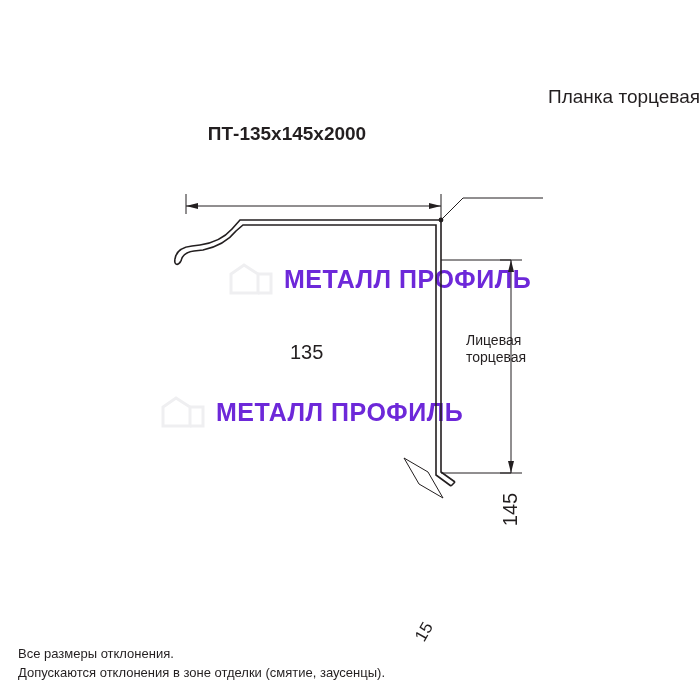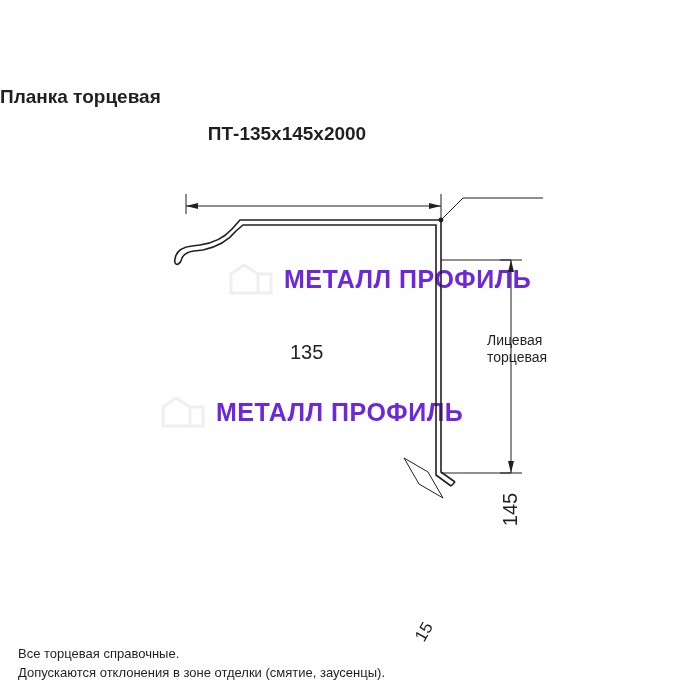--- a/index.html
+++ b/index.html
@@ -29,23 +29,23 @@
     text-align: center;
     font-size: 23px;
     font-weight: bold;
     letter-spacing: 0.1px;
   }
   .subtitle {
     position: absolute;
     top: 86px;
     left: 0;
     width: 700px;
-    text-align: left;
+    text-align: right;
     font-size: 19px;
-    font-weight: bold;
+    font-weight: normal;
   }
   .model {
     position: absolute;
     top: 123px;
     left: 0;
     width: 574px;
     text-align: center;
     font-size: 19px;
     font-weight: bold;
   }
@@ -97,21 +97,21 @@
     transform-origin: 50% 50%;
   }
   .lbl-15 {
     left: 415px;
     top: 472px;
     font-size: 17px;
     transform: rotate(-60deg);
     transform-origin: 50% 50%;
   }
   .lbl-face {
-    left: 487px;
+    left: 466px;
     top: 182px;
     font-size: 14px;
     line-height: 17px;
     text-align: left;
   }
 
   
   .footer {
     position: absolute;
     left: 18px;
@@ -215,17 +215,17 @@
     <div class="lbl lbl-135">135</div>
     <div class="lbl lbl-145">145</div>
     <div class="lbl lbl-15">15</div>
     <div class="lbl lbl-face">
       <div>Лицевая</div>
       <div>торцевая</div>
     </div>
   </div>
 
   <div class="footer">
-    <div>Все торцевая справочные.</div>
+    <div>Все размеры отклонения.</div>
     <div>Допускаются отклонения в зоне отделки (смятие, заусенцы).</div>
   </div>
 
 </div>
 
 </body></html>

